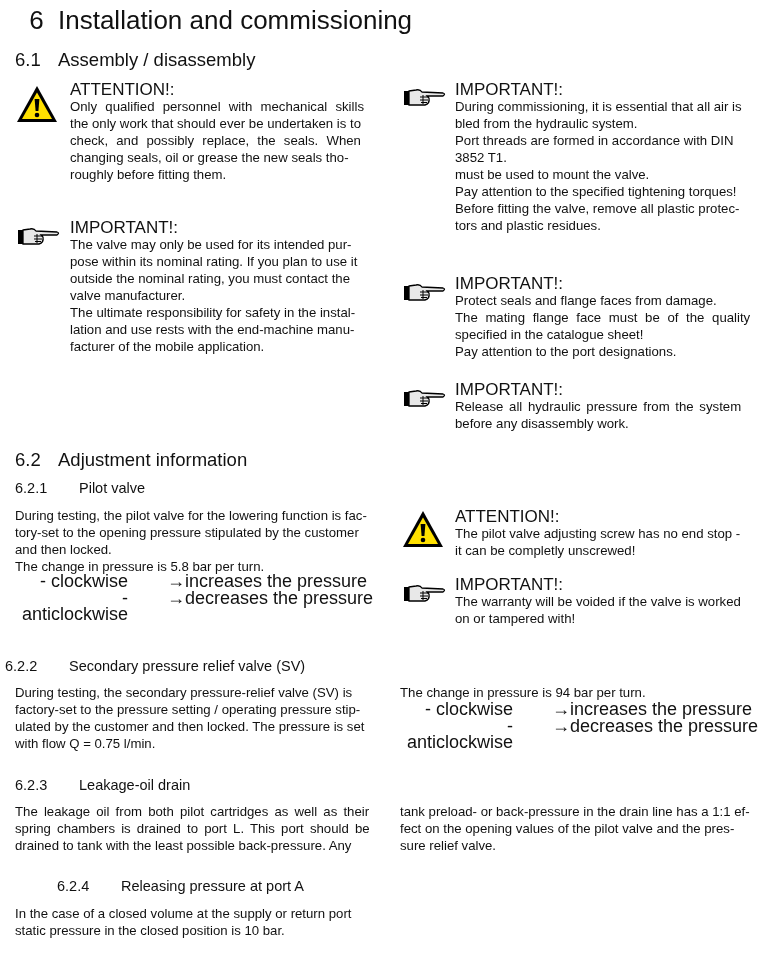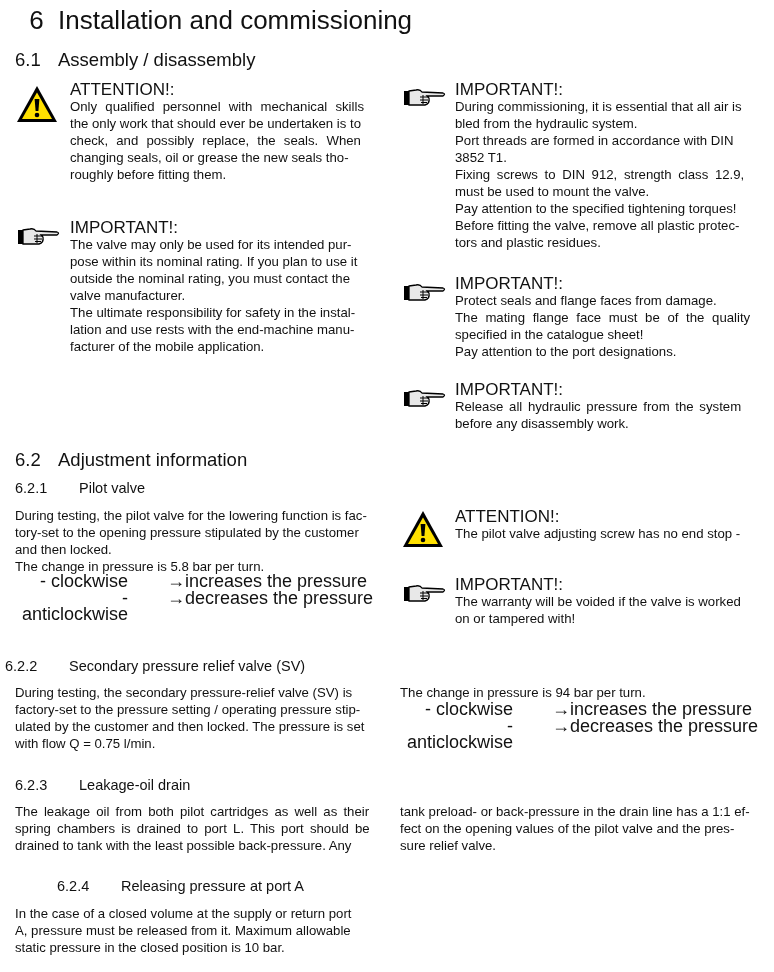--- a/index.html
+++ b/index.html
@@ -84,21 +84,20 @@
 <svg class="icon" style="left:403px; top:86px;" width="44" height="22">
     <use href="#hand"></use>
   </svg>
 <div class="abs" style="left:455px; top:81px; width:294px;">
   <div class="note-title">IMPORTANT!:</div>
   <div class="note-body">
     <span class="line">During commissioning, it is essential that all air is</span>
     <span class="line">bled from the hydraulic system.</span>
     <span class="line">Port threads are formed in accordance with DIN</span>
     <span class="line">3852 T1.</span>
-    <span class="line" style="word-spacing:3px">Fixing screws to DIN 912, strength class 12.9,</span>
     <span class="line">must be used to mount the valve.</span>
     <span class="line">Pay attention to the specified tightening torques!</span>
     <span class="line">Before fitting the valve, remove all plastic protec-</span>
     <span class="line">tors and plastic residues.</span>
   </div>
 </div>
 
 <svg class="icon" style="left:403px; top:281px;" width="44" height="22">
     <use href="#hand"></use>
   </svg>
@@ -149,20 +148,21 @@
   </div>
 </div>
 
 <svg class="icon" style="left:401px; top:509px;" width="44" height="40">
     <use href="#warn"></use>
   </svg>
 <div class="abs" style="left:455px; top:508px; width:300px;">
   <div class="note-title">ATTENTION!:</div>
   <div class="note-body">
     <span class="line">The pilot valve adjusting screw has no end stop -</span>
+    <span class="line">it can be completly unscrewed!</span>
   </div>
 </div>
 
 <svg class="icon" style="left:403px; top:582px;" width="44" height="22">
     <use href="#hand"></use>
   </svg>
 <div class="abs" style="left:455px; top:576px; width:300px;">
   <div class="note-title">IMPORTANT!:</div>
   <div class="note-body">
     <span class="line">The warranty will be voided if the valve is worked</span>
@@ -205,15 +205,14 @@
   <span class="line">tank preload- or back-pressure in the drain line has a 1:1 ef-</span>
   <span class="line">fect on the opening values of the pilot valve and the pres-</span>
   <span class="line">sure relief valve.</span>
 </div>
 
 <div class="abs h3" style="left:15px; top:878px;margin-left:42px;">
   <span class="num">6.2.4</span><span>Releasing pressure at port A</span>
 </div>
 <div class="abs note-body" style="left:15px; top:905px; width:355px;">
   <span class="line">In the case of a closed volume at the supply or return port</span>
-  <span class="line">A, pressure must be released from it. Maximum allowable</span>
   <span class="line">static pressure in the closed position is 10 bar.</span>
 </div>
 
 </body></html>

